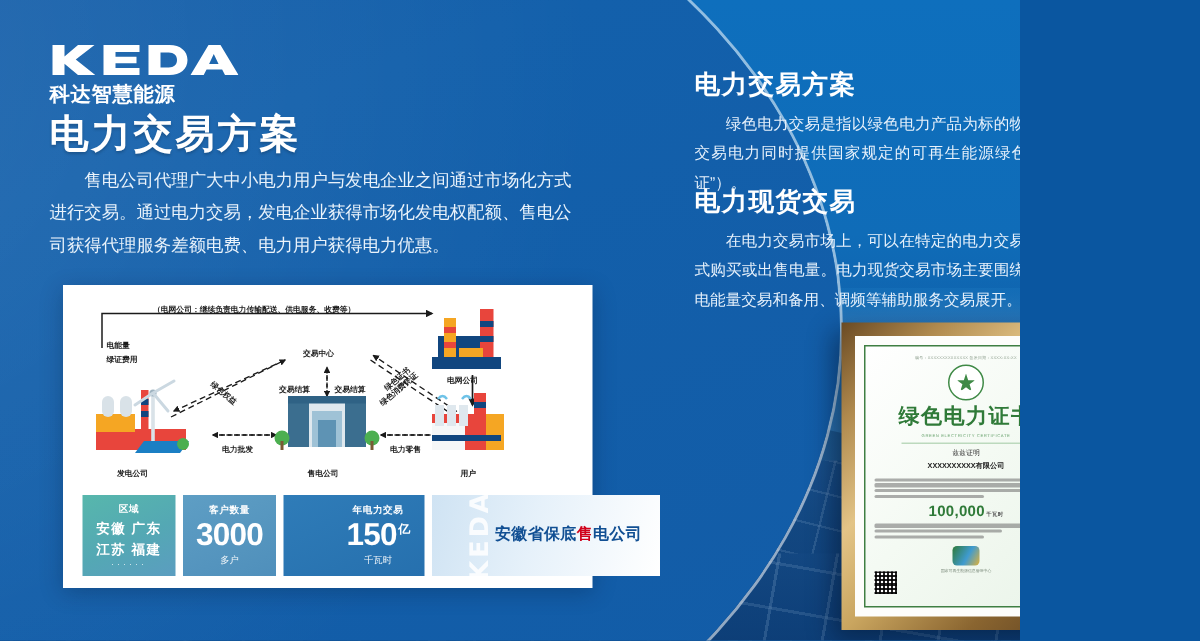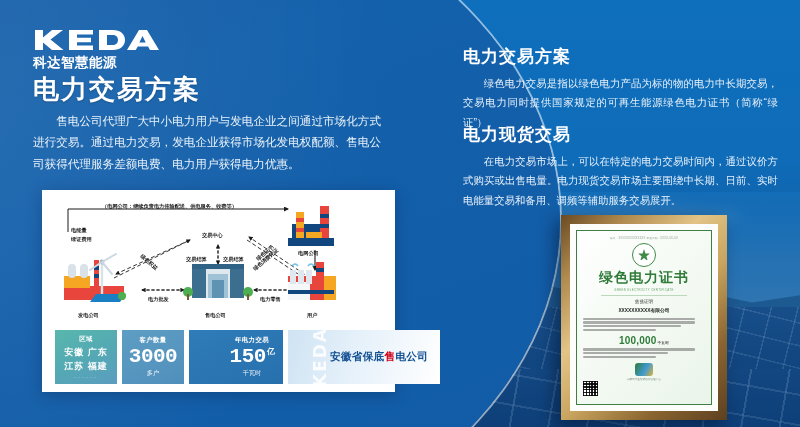--- a/index.html
+++ b/index.html
@@ -1,21 +1,21 @@
 <!DOCTYPE html>
 <html lang="zh"><head>
 <meta charset="utf-8">
 <style>
   html,body{margin:0;padding:0;}
   body{
     width:800px;height:427px;overflow:hidden;
     font-family:"Liberation Sans","DejaVu Sans",sans-serif;
     background:#0a56a0;
   }
-  #stage{position:relative;width:800px;height:427px;overflow:hidden;}
+  #stage{position:relative;width:680px;height:427px;overflow:hidden;}
 
   
   .bg-base{position:absolute;inset:0;
     background:linear-gradient(180deg,#1463ae 0%,#1462ad 45%,#1a6cb4 100%);}
   
   .photo{position:absolute;left:0;right:0;bottom:0;height:235px;overflow:hidden;}
   .sky{position:absolute;inset:0;
     background:linear-gradient(180deg,#2a84c9 0%,#4d9ed6 35%,#7fbbe4 62%,#a9cfe7 74%,#7d9fb4 80%,#4c6f8c 88%,#2b4f73 100%);}
   .cloud{position:absolute;border-radius:50%;background:rgba(255,255,255,.55);filter:blur(6px);}
   .mountain{position:absolute;bottom:86px;left:-40px;width:900px;height:80px;
@@ -73,21 +73,21 @@
   .d-label.rot-b{transform:rotate(40deg);transform-origin:left center;}
 
   
   .stats{position:absolute;left:13px;top:140px;display:flex;gap:5px;align-items:stretch;}
   .stat{width:62px;height:54px;display:flex;flex-direction:column;align-items:center;
     justify-content:center;color:#fff;text-align:right;}
   .stat.s1{background:linear-gradient(155deg,#57b7ac 0%,#54a8b4 55%,#5b9dc0 100%);}
   .stat.s2{background:linear-gradient(155deg,#5e9ec4 0%,#4f8fbb 100%);}
   .stat.s3{background:linear-gradient(155deg,#2f7cb8 0%,#2670ae 100%);padding-left:32px;}
   .stat-cap{font-size:6.4px;font-weight:700;letter-spacing:.4px;margin-bottom:1px;}
-  .stat-big{font-size:21px;font-weight:700;line-height:1;letter-spacing:-.5px;font-family:Liberation Mono, monospace;}
+  .stat-big{font-size:21px;font-weight:700;line-height:1;letter-spacing:-.5px;}
   .stat-big .unit{font-size:8px;vertical-align:super;margin-left:1px;}
   .stat-foot{font-size:6.2px;margin-top:2px;opacity:.95;}
   .region-rows{display:flex;flex-direction:column;gap:1px;margin-top:1px;}
   .region-rows div{font-size:9px;font-weight:700;letter-spacing:1px;}
   .dots{font-size:6px;letter-spacing:2px;opacity:.8;margin-top:1px;}
 
   .badge{position:relative;width:152px;height:54px;
     background:linear-gradient(105deg,#cfe3f3 0%,#e6f1fa 45%,#ffffff 100%);
     display:flex;flex-direction:column;justify-content:center;padding-left:42px;
     box-sizing:border-box;overflow:hidden;}

